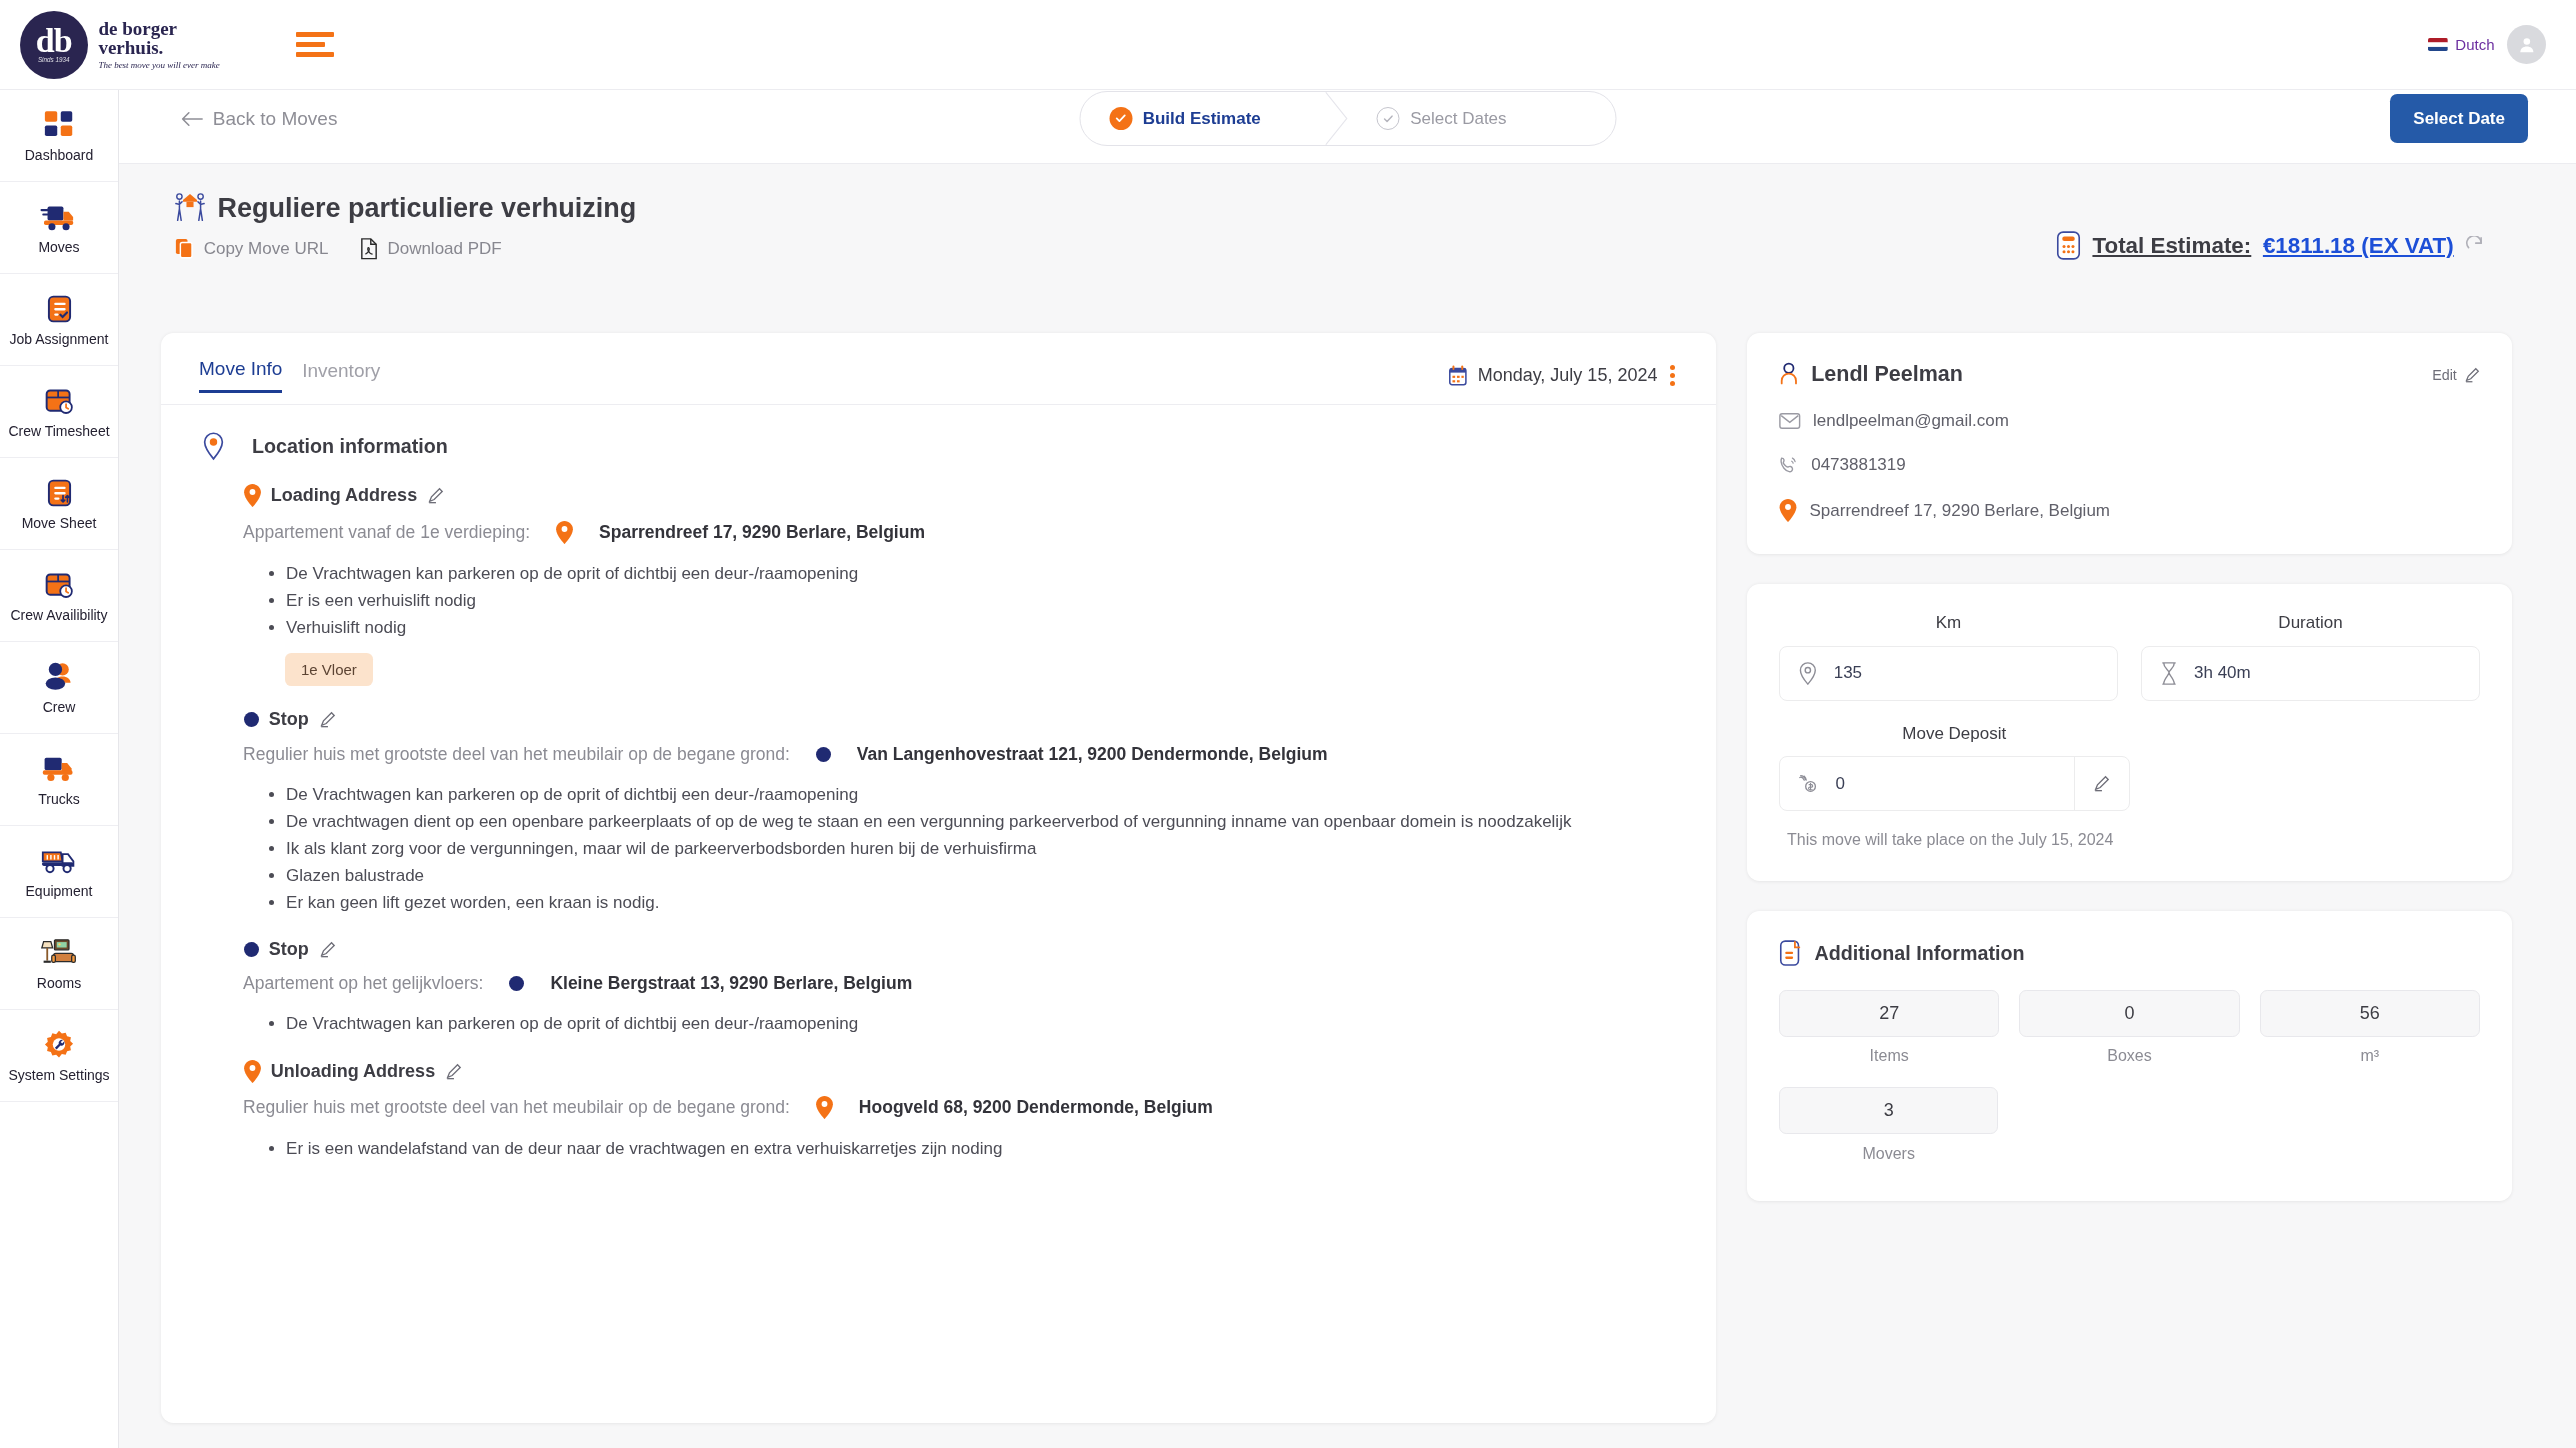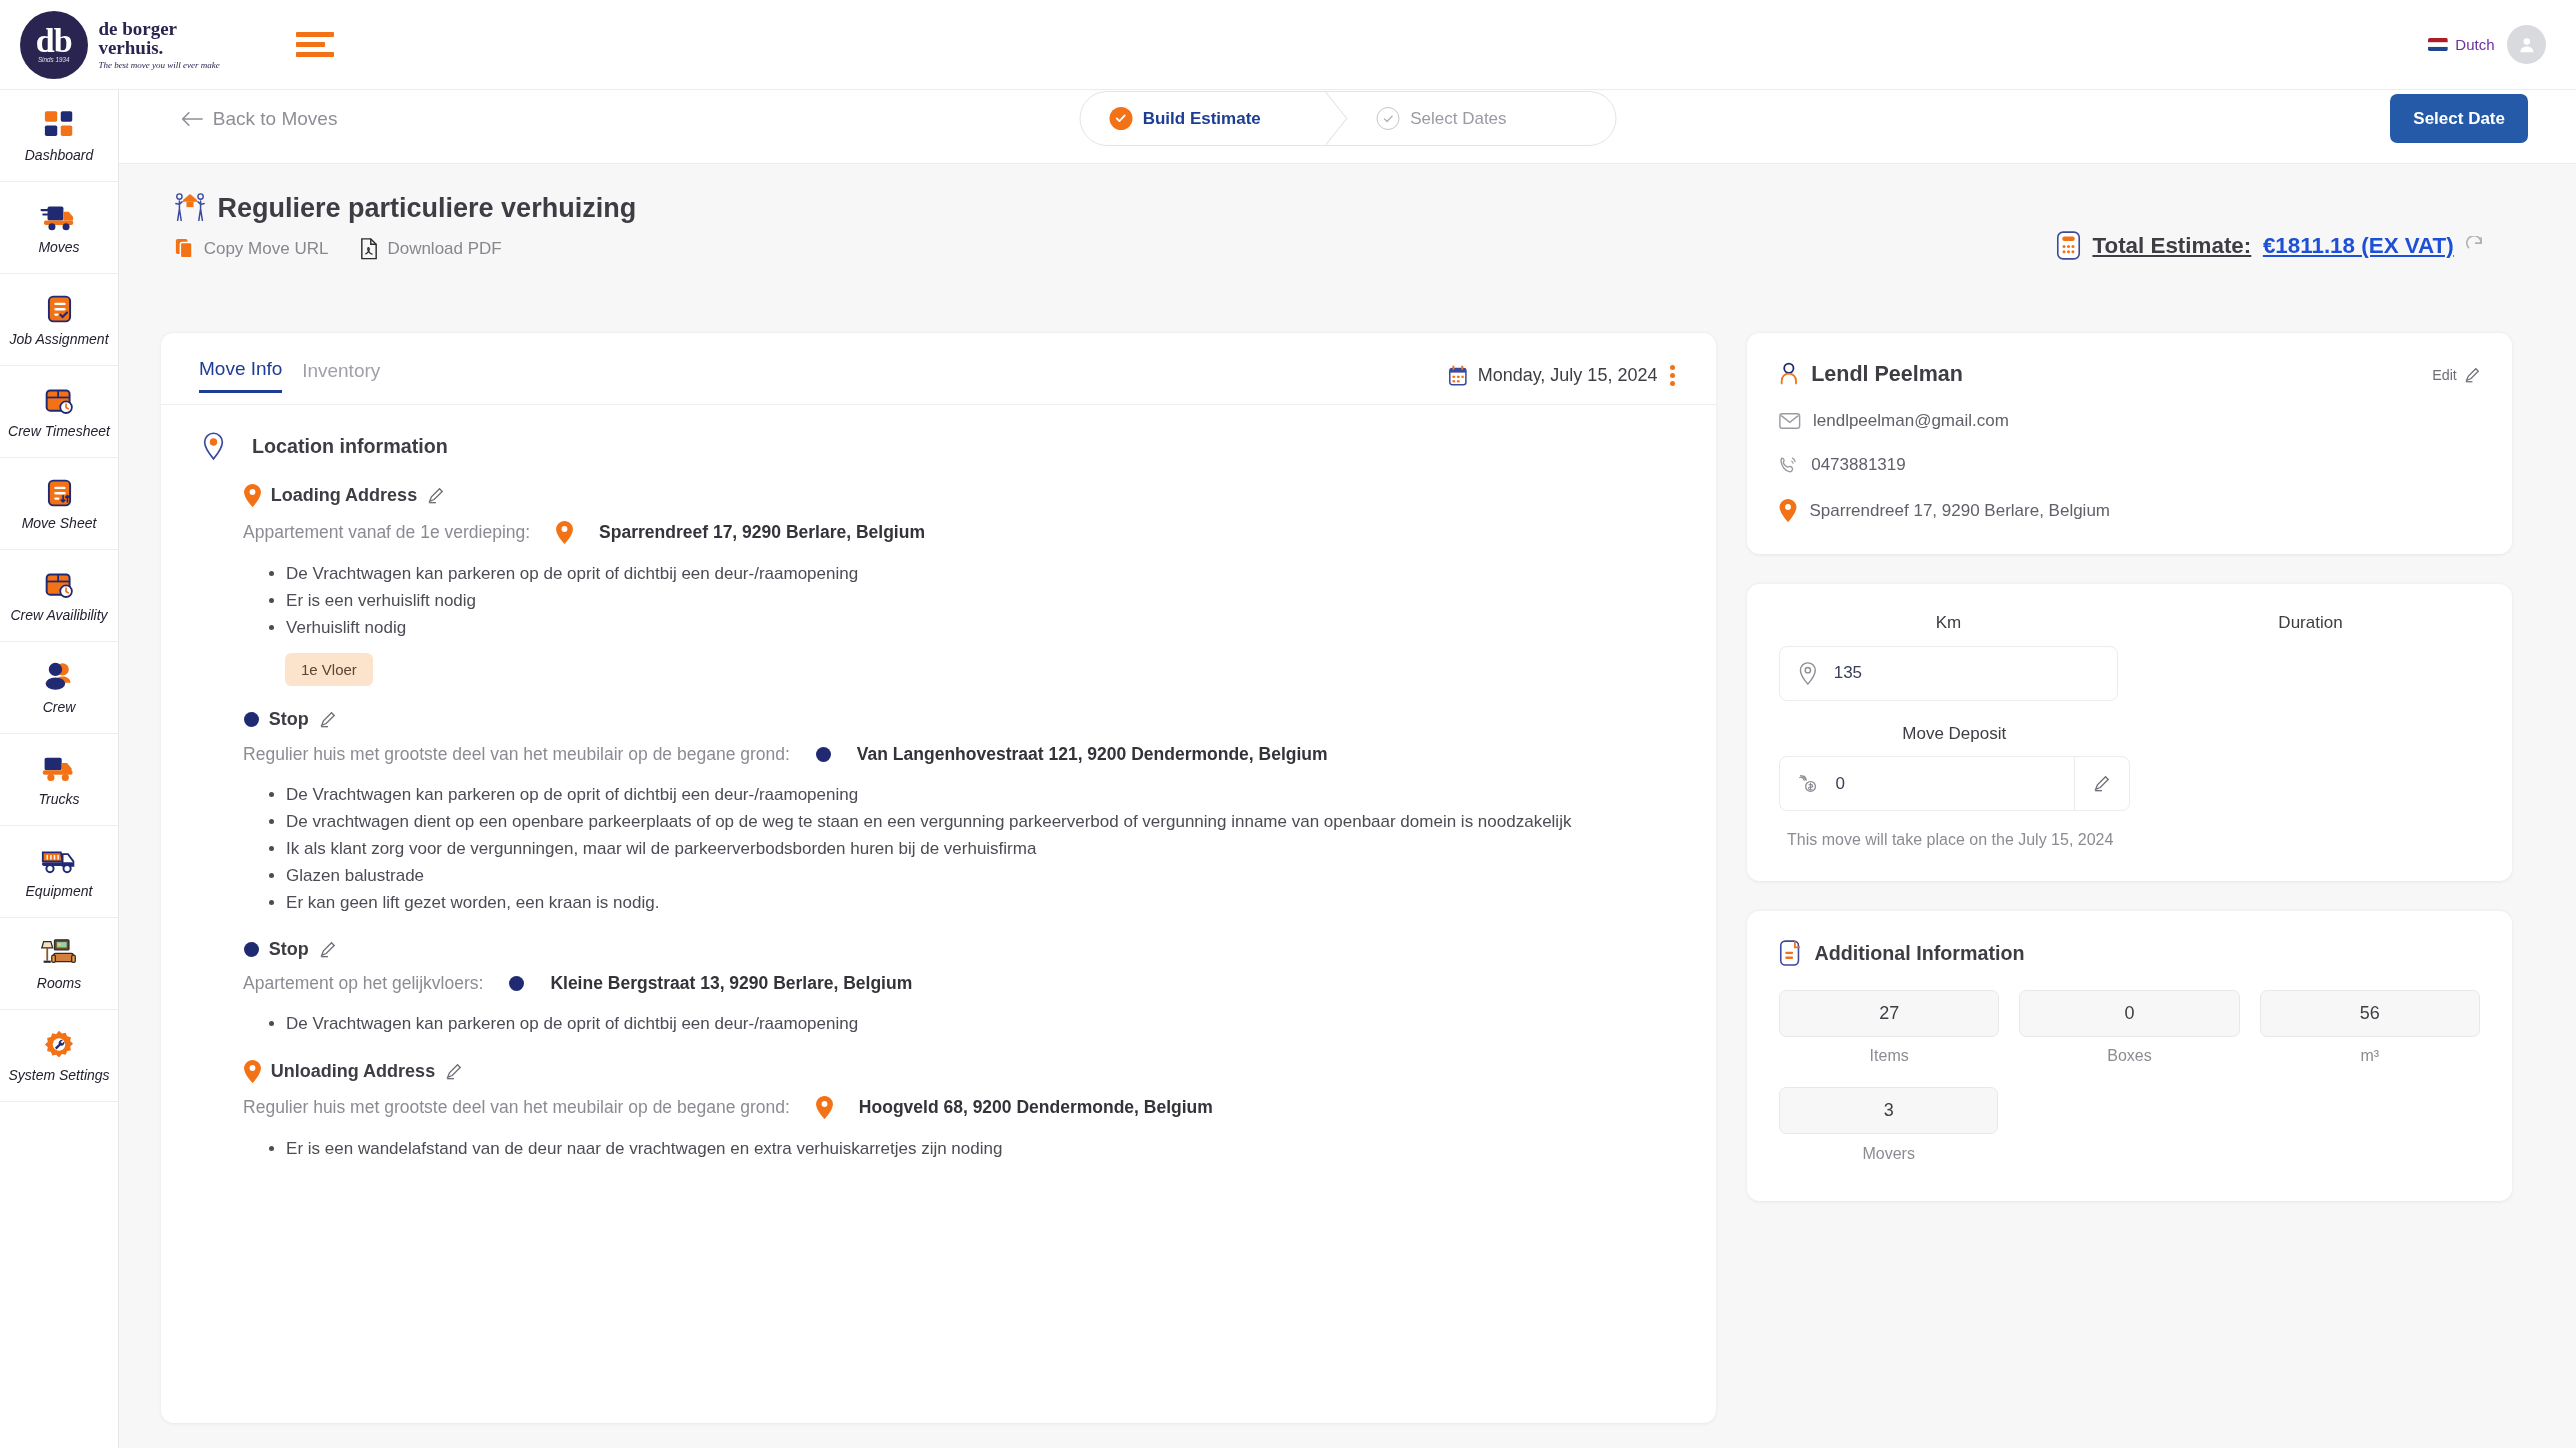--- a/index.html
+++ b/index.html
@@ -45,21 +45,21 @@
   .sidebar {
     position: absolute; top: 90px; left: 0; width: 119px; height: 1359px;
     background: #ffffff; border-right: 0.9px solid #e6e6ea; z-index: 15;
   }
   .side-item {
     height: 92px; display: flex; flex-direction: column; align-items: center;
     justify-content: center; gap: 5.4px; border-bottom: 0.9px solid #eeeef2; cursor: pointer;
     padding: 3.6px 5.4px;
   }
   .side-item .lbl {
-    font-size: 14px; color: #242131; text-align: center; line-height: 16px; font-style: italic;
+    font-size: 14px; color: #242131; text-align: center; line-height: 16px;
   }
   .side-ico { height: 34px; display: flex; align-items: center; justify-content: center; }
 
   
   .subheader {
     position: absolute; top: 74px; left: 119px; width: 2457px; height: 90px;
     background: #ffffff; display: flex; align-items: center; border-bottom: 0.9px solid #ececf0;
     z-index: 12;
   }
   .back-link {
@@ -642,20 +642,26 @@
           <div class="field-box">
             <svg width="19.7" height="23" viewBox="0 0 22 26">
               <path d="M11 1C6.3 1 2.6 4.7 2.6 9.3 2.6 15.3 11 25 11 25s8.4-9.7 8.4-15.7C19.4 4.7 15.7 1 11 1z" fill="none" stroke="#8d8d96" stroke-width="1.6"></path>
               <circle cx="11" cy="9.3" r="3" fill="none" stroke="#8d8d96" stroke-width="1.6"></circle>
             </svg>
             <span>135</span>
           </div>
         </div>
         <div class="stat-col">
           <div class="stat-label">Duration</div>
+          <div class="field-box">
+            <svg width="18" height="23" viewBox="0 0 20 26">
+              <path d="M3 1h14M3 25h14M4 1c0 6 6 8 6 11S4 19 4 25M16 1c0 6-6 8-6 11s6 7 6 13" fill="none" stroke="#8d8d96" stroke-width="1.6" stroke-linecap="round"></path>
+            </svg>
+            <span>3h 40m</span>
+          </div>
         </div>
       </div>
       <div class="deposit-wrap">
         <div class="stat-label">Move Deposit</div>
         <div class="field-box deposit">
           <svg width="21.5" height="21.5" viewBox="0 0 24 24">
             <circle cx="14" cy="15" r="5.4" fill="none" stroke="#8d8d96" stroke-width="1.5"></circle>
             <path d="M14 11.5v7M12.4 13h2.6a1.4 1.4 0 010 2.8h-1.8a1.4 1.4 0 000 2.8H16" fill="none" stroke="#8d8d96" stroke-width="1.2" stroke-linecap="round"></path>
             <path d="M2 5c2-1 4 1 5 3M3 3c2.4 0 4.5 2 5.4 4.4M7 3.5c1.2 1.2 2 2.8 2.2 4.4" fill="none" stroke="#8d8d96" stroke-width="1.4" stroke-linecap="round"></path>
           </svg>

